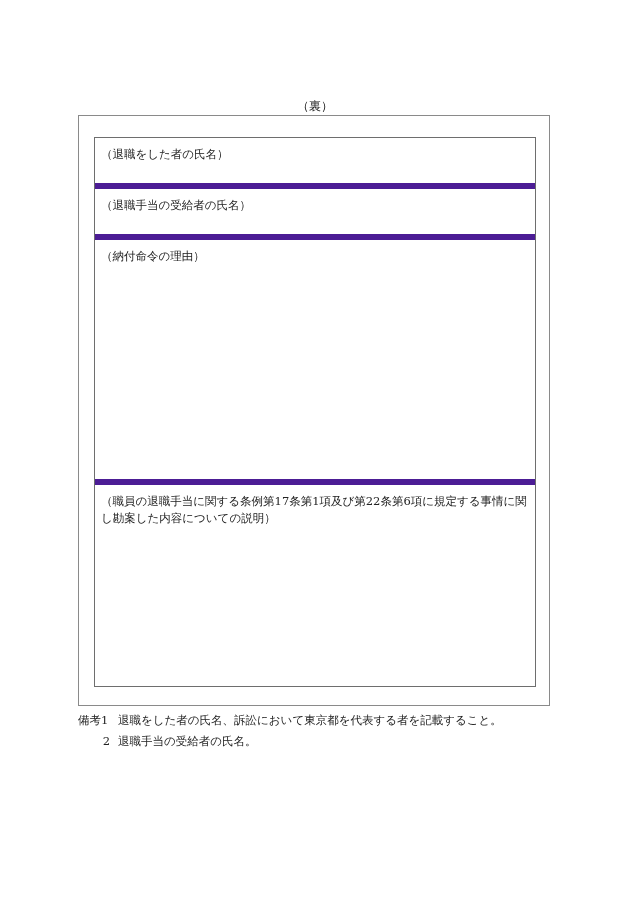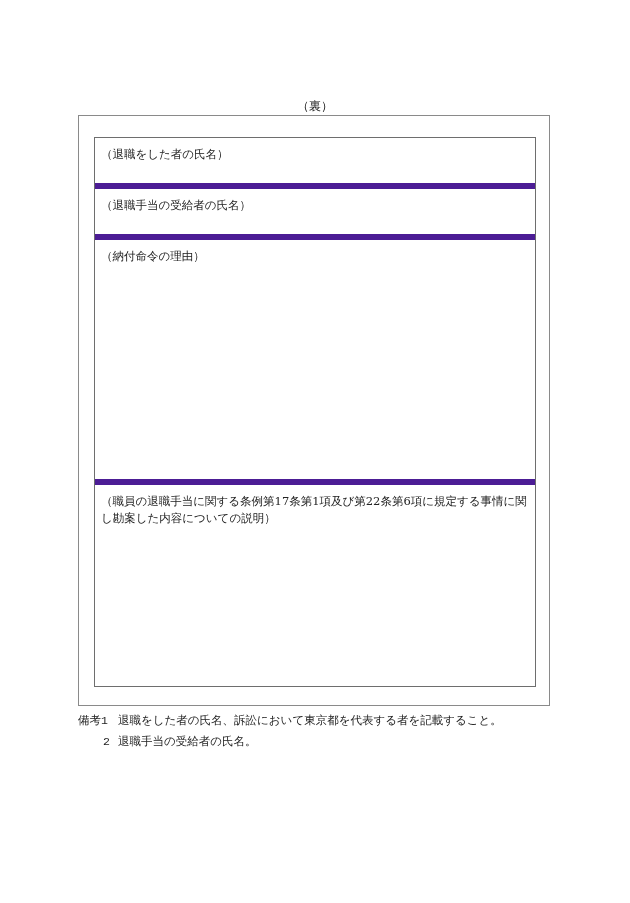--- a/index.html
+++ b/index.html
@@ -29,21 +29,21 @@
     .row:last-child { border-bottom: none; }
     .row-label {
       position: absolute; left: 6px; top: 8px; right: 4px;
       font-size: 11.5px; line-height: 17px;
     }
     .notes {
       position: absolute; left: 78px; top: 710px;
       font-size: 11.5px; line-height: 21px;
     }
     .note-line { white-space: nowrap; }
-    .note-prefix { display: inline-block; width: 40px; font-family: Liberation Mono, monospace; }
+    .note-prefix { display: inline-block; width: 40px; }
     .note-prefix.indent { text-align: right; width: 32px; margin-right: 8px; }
   </style>
 </head>
 <body>
 
 <div class="page-label">（裏）</div>
 
 <div class="outer-box"></div>
 
 <div class="inner-box">

